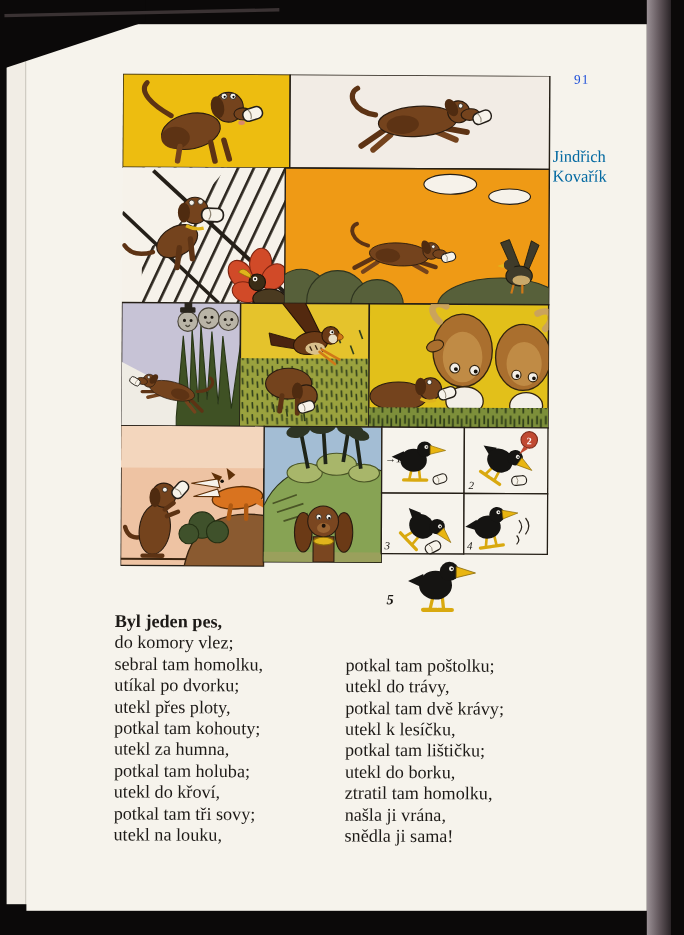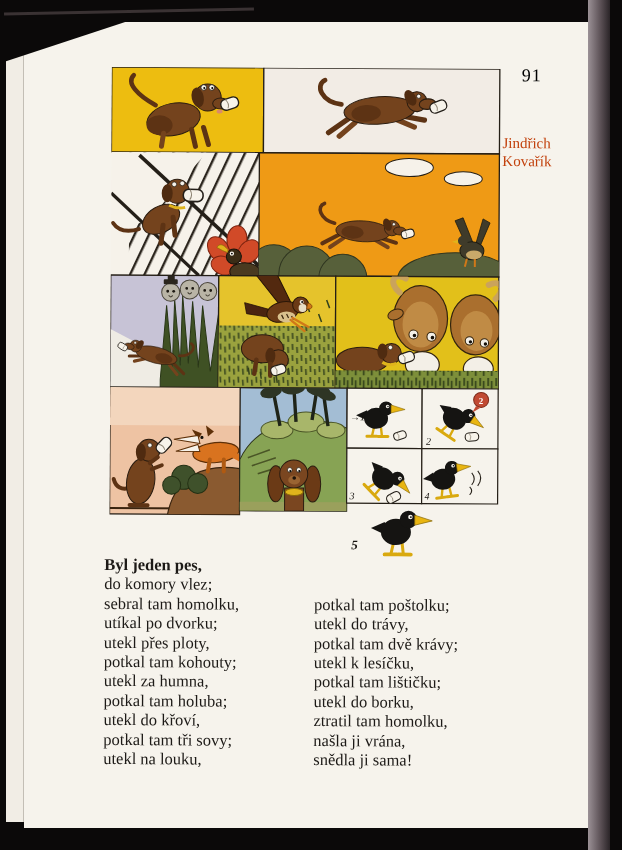--- a/index.html
+++ b/index.html
@@ -12,23 +12,23 @@
   .page{position:absolute;left:24px;top:22px;width:564px;height:806px;background:#f6f3ec;}
   
   .corner-wedge{position:absolute;left:0;top:0;width:132px;height:66px;background:#0b0909;
                 clip-path:polygon(0 0,100% 0,100% 30%,0 96%);}
   .top-sheen{position:absolute;left:4px;top:10px;width:250px;height:3px;background:#3a3233;
              transform:rotate(-1.2deg);}
   
   .spine{position:absolute;left:588px;top:0;width:22px;height:850px;
          background:linear-gradient(to right,#9b9196,#5e5358 55%,#2a2427);}
   .content{position:absolute;inset:0;transform:rotate(0.3deg);transform-origin:50% 50%;}
-  .page-number{position:absolute;left:496px;top:42px;font-size:18px;color:#000000;
+  .page-number{position:absolute;left:496px;top:42px;font-size:12px;color:#1d4ed8;
                letter-spacing:1px;}
-  .author{position:absolute;left:477px;top:112px;font-size:15px;line-height:17.5px;color:#c2410c;}
+  .author{position:absolute;left:477px;top:112px;font-size:15px;line-height:17.5px;color:#0369a1;}
   .comic{position:absolute;left:86px;top:46px;width:390px;height:492px;}
   .poem{position:absolute;left:81px;top:534px;font-size:16.5px;line-height:19.4px;color:#1d1a17;}
   .poem-col-left{position:absolute;left:0;top:0;white-space:nowrap;}
   .poem-col-right{position:absolute;left:210px;top:38.8px;white-space:nowrap;}
   .poem-title{font-weight:bold;}
   svg text{font-family:"Liberation Serif", serif;}
 </style>
 </head>
 <body>
 

